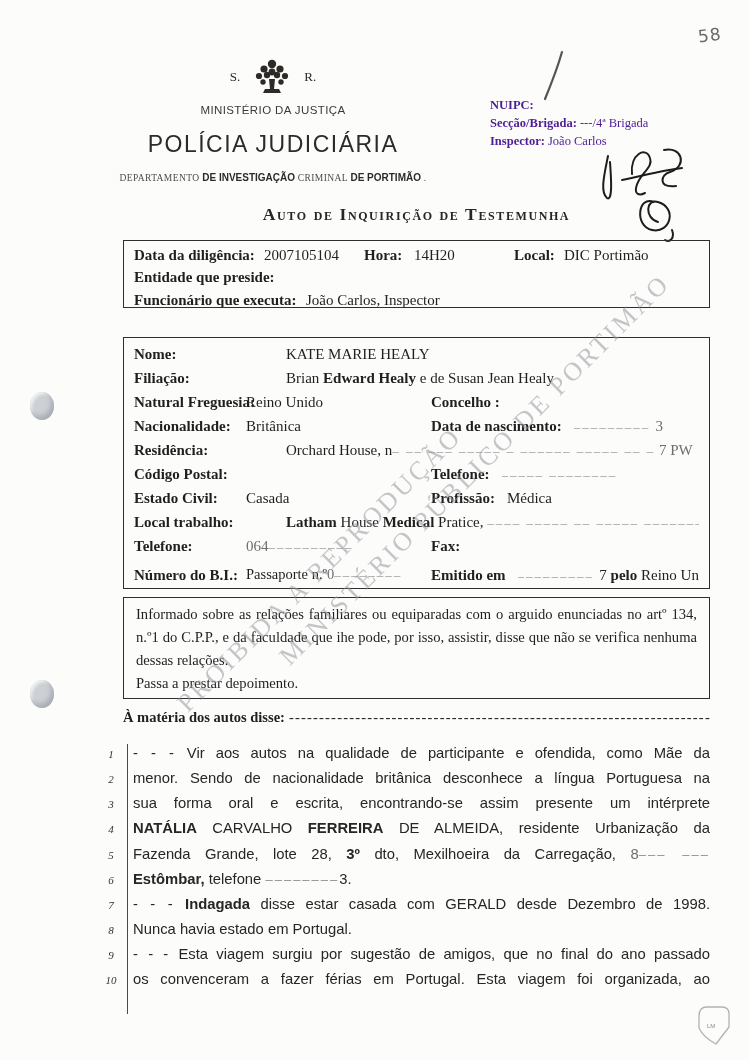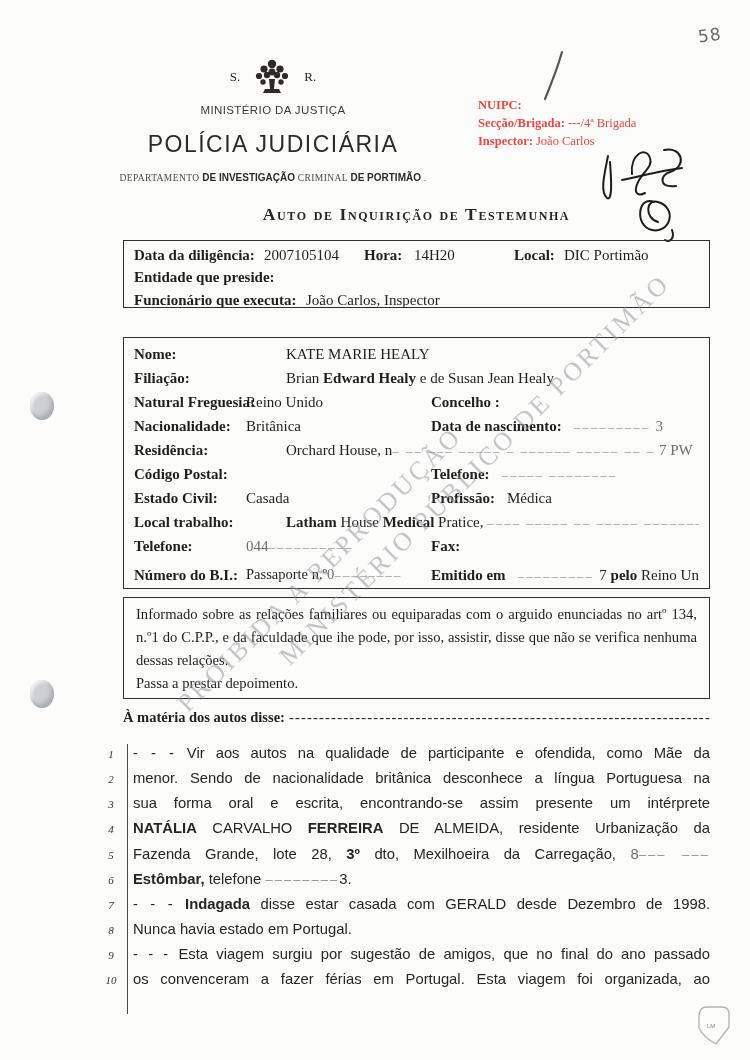--- a/index.html
+++ b/index.html
@@ -11,21 +11,21 @@
   .crest-row{display:flex;justify-content:center;align-items:center;gap:13px;height:42px;}
   .crest-sr{font-size:13px;color:#2a2a2a;}
   .ministry{margin-top:6px;font-family:"Liberation Sans",sans-serif;font-size:11.5px;
             font-weight:400;letter-spacing:.4px;color:#3a3a3a;}
   .police{margin-top:15px;font-family:"Liberation Sans",sans-serif;font-size:23px;
           letter-spacing:1.5px;color:#2b2b2b;}
   .dept{margin-top:9px;white-space:nowrap;}
   .dep-lt{font-size:9.5px;letter-spacing:.4px;color:#4a4a4a;}
   .dep-bd{font-family:"Liberation Sans",sans-serif;font-weight:700;font-size:10px;color:#2b2b2b;}
 
-  .meta{position:absolute;left:478px;top:96px;font-size:12.5px;line-height:18px;color:#ef4444;}
+  .meta{position:absolute;left:490px;top:96px;font-size:12.5px;line-height:18px;color:#4c1d95;}
   .meta b{font-weight:700;}
 
   .doc-title{position:absolute;left:123px;top:204px;width:587px;text-align:center;
              font-variant:small-caps;font-weight:700;font-size:17.5px;letter-spacing:1.6px;color:#262626;}
 
   
   .box{position:absolute;left:123px;width:587px;border:1.5px solid #2f2f2f;
        box-sizing:border-box;background:transparent;font-size:15px;overflow:hidden;}
   .box1{top:240px;height:68px;padding:3px 10px;}
   .b1row{display:flex;line-height:22.3px;white-space:nowrap;}
@@ -193,21 +193,21 @@
       <span class="wv1"><span>Casada</span></span>
       <span class="wl2">Profissão:</span>
       <span class="wv2"><span>Médica</span></span>
     </div>
     <div class="wrow">
       <span class="wl">Local trabalho:</span>
       <span class="wvfull"><span class="b">Latham</span><span> House </span><span class="b">Medical</span><span> Pratice, </span><span class="redact">–––– ––––– –– ––––– –––––––– –––––––</span></span>
     </div>
     <div class="wrow">
       <span class="wl">Telefone:</span>
-      <span class="wv1"><span class="faint">044</span><span class="redact">––––––––––</span></span>
+      <span class="wv1"><span class="faint">064</span><span class="redact">––––––––––</span></span>
       <span class="wl2">Fax:</span>
       <span class="wv2"></span>
     </div>
     <div class="wrow tall">
       <span class="wl">Número do B.I.:</span>
       <span class="stack">
         <span>Passaporte n.º</span>
         <span><span class="faint">0</span><span class="redact">––––––––</span></span>
       </span>
       <span class="wl2">Emitido em</span>

